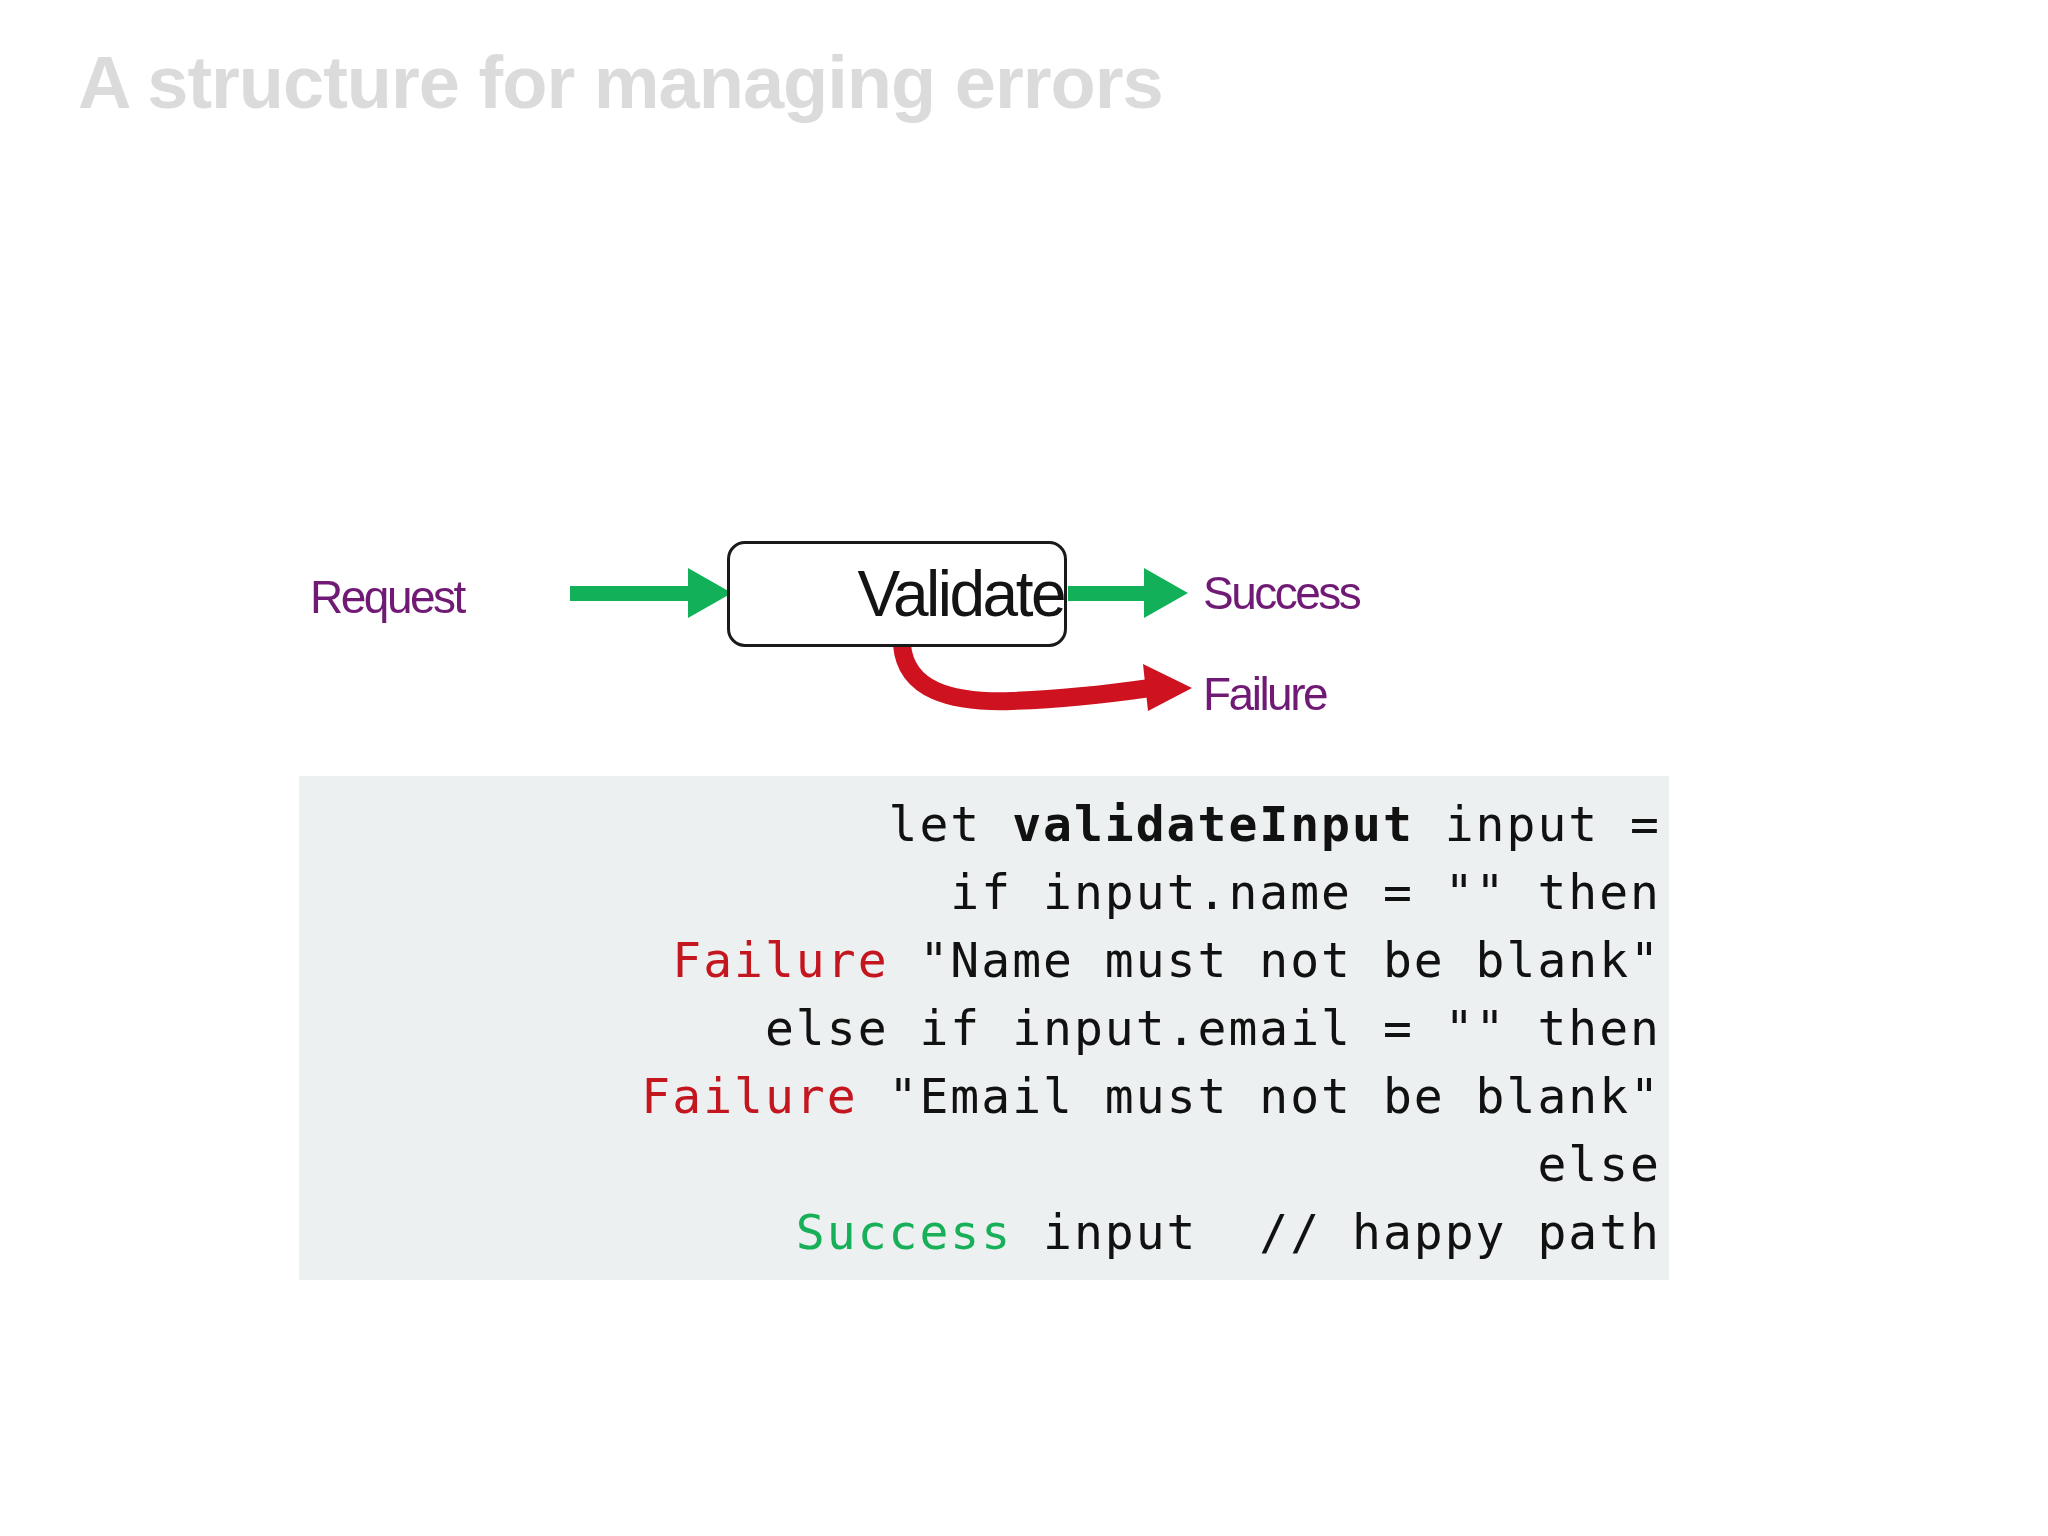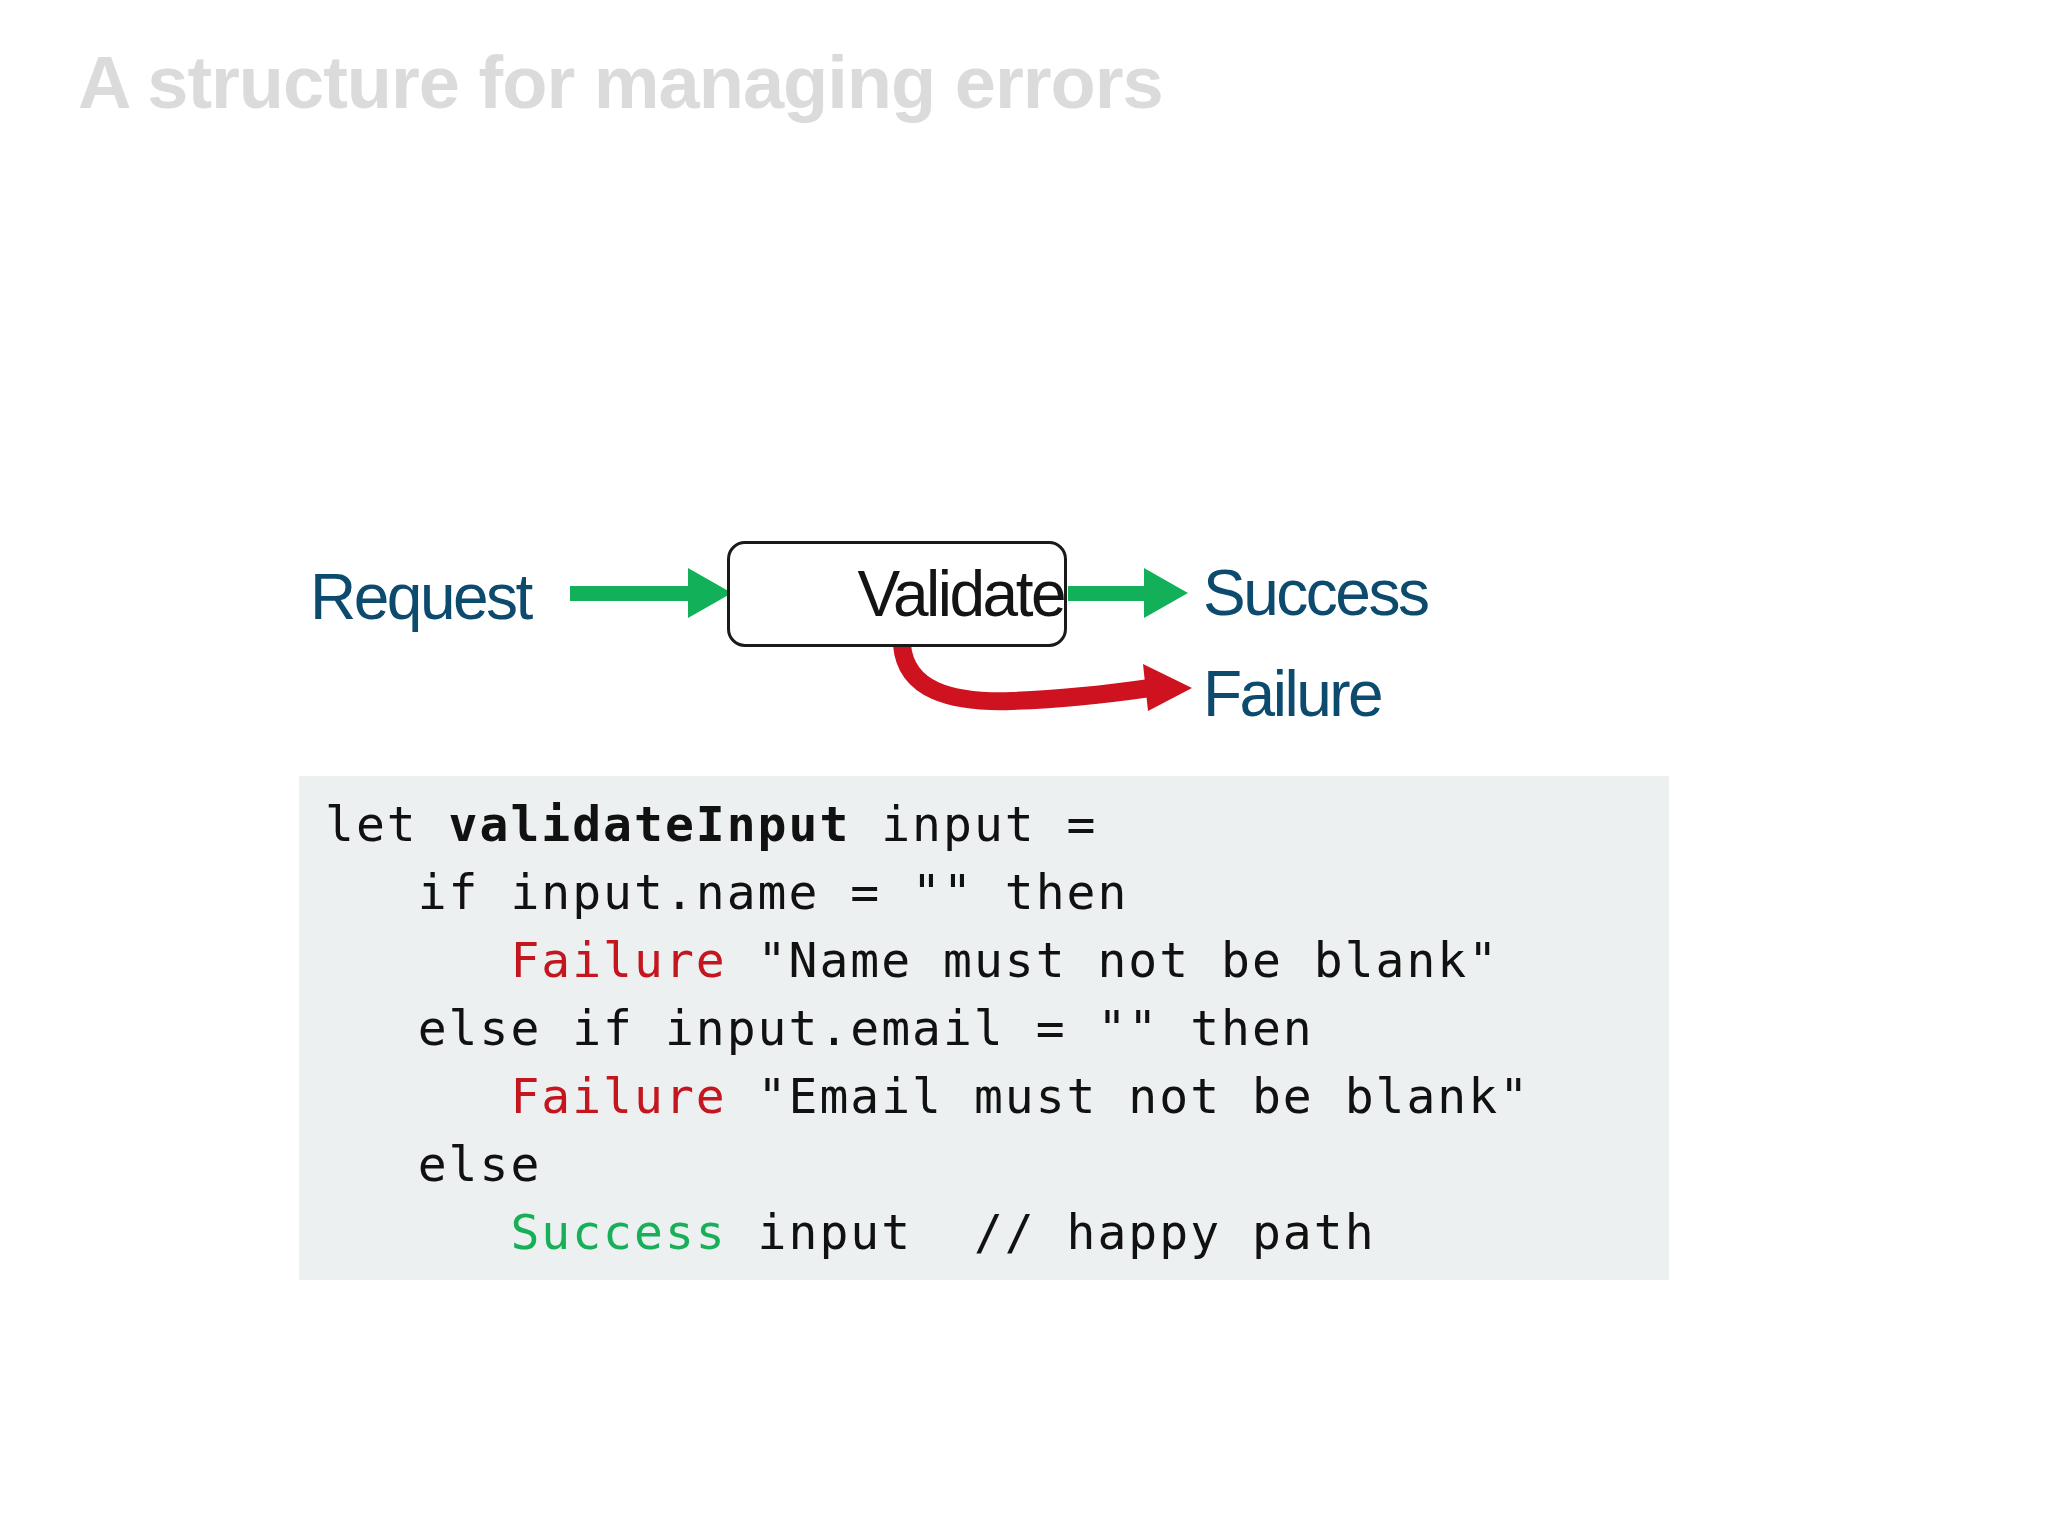--- a/index.html
+++ b/index.html
@@ -24,24 +24,24 @@
     font-size: 74px;
     font-weight: bold;
     letter-spacing: -1px;
     color: #dbdbdb;
     white-space: nowrap;
   }
 
   
   .dlabel {
     position: absolute;
-    font-size: 64px;
+    font-size: 46px;
     line-height: 74px;
     letter-spacing: -2.5px;
-    color: #0c4a6e;
+    color: #701a75;
     white-space: nowrap;
   }
   .label-request { left: 310px; top: 560px; }
   .label-success { left: 1203px; top: 556px; }
   .label-failure { left: 1203px; top: 657px; }
 
   
   .validate-box {
     position: absolute;
     left: 727px;
@@ -72,21 +72,22 @@
 
   
   .code-block {
     position: absolute;
     left: 299px;
     top: 776px;
     width: 1370px;
     height: 504px;
     background: #edf0f1;
     box-sizing: border-box;
-    padding: 14px 0 0 26px;
+    padding: 14px 8px 0 26px;
+    text-align: right;
   }
   .code-line {
     font-family: "DejaVu Sans Mono", "Liberation Mono", monospace;
     font-size: 48px;
     line-height: 68px;
     letter-spacing: 2px;
     color: #111111;
     white-space: pre;
   }
   .tok-bold  { font-weight: bold; }

